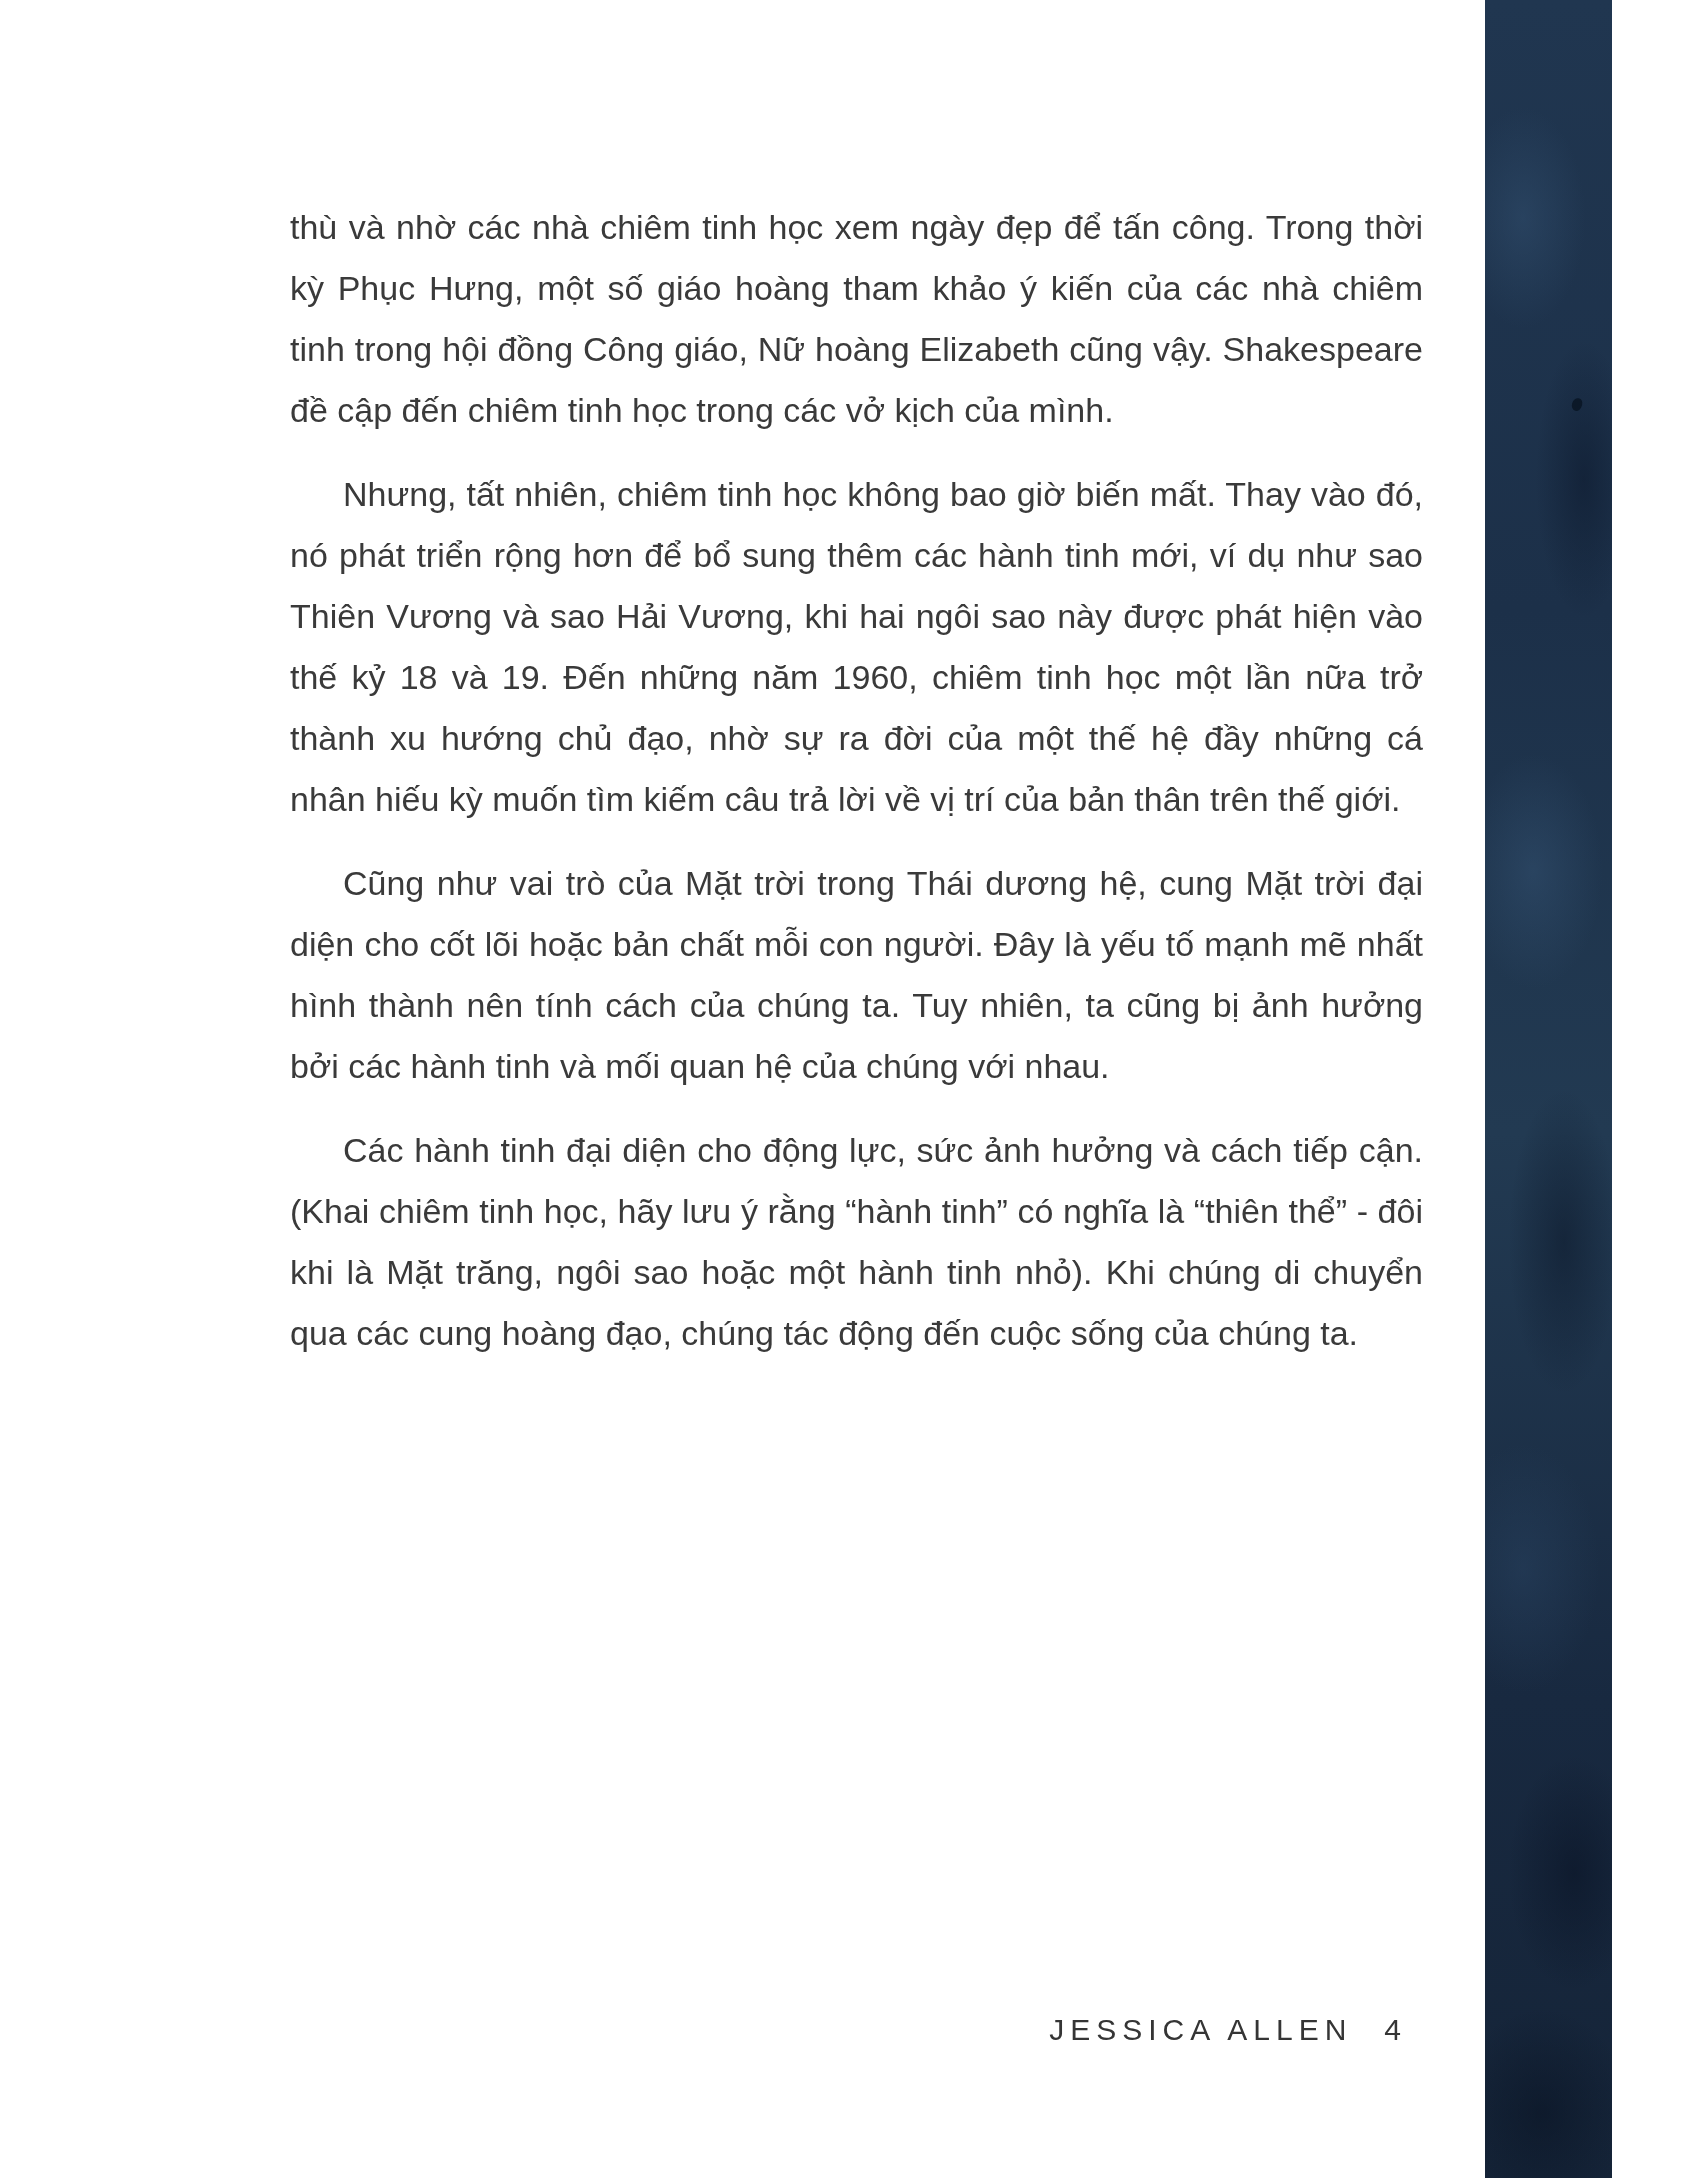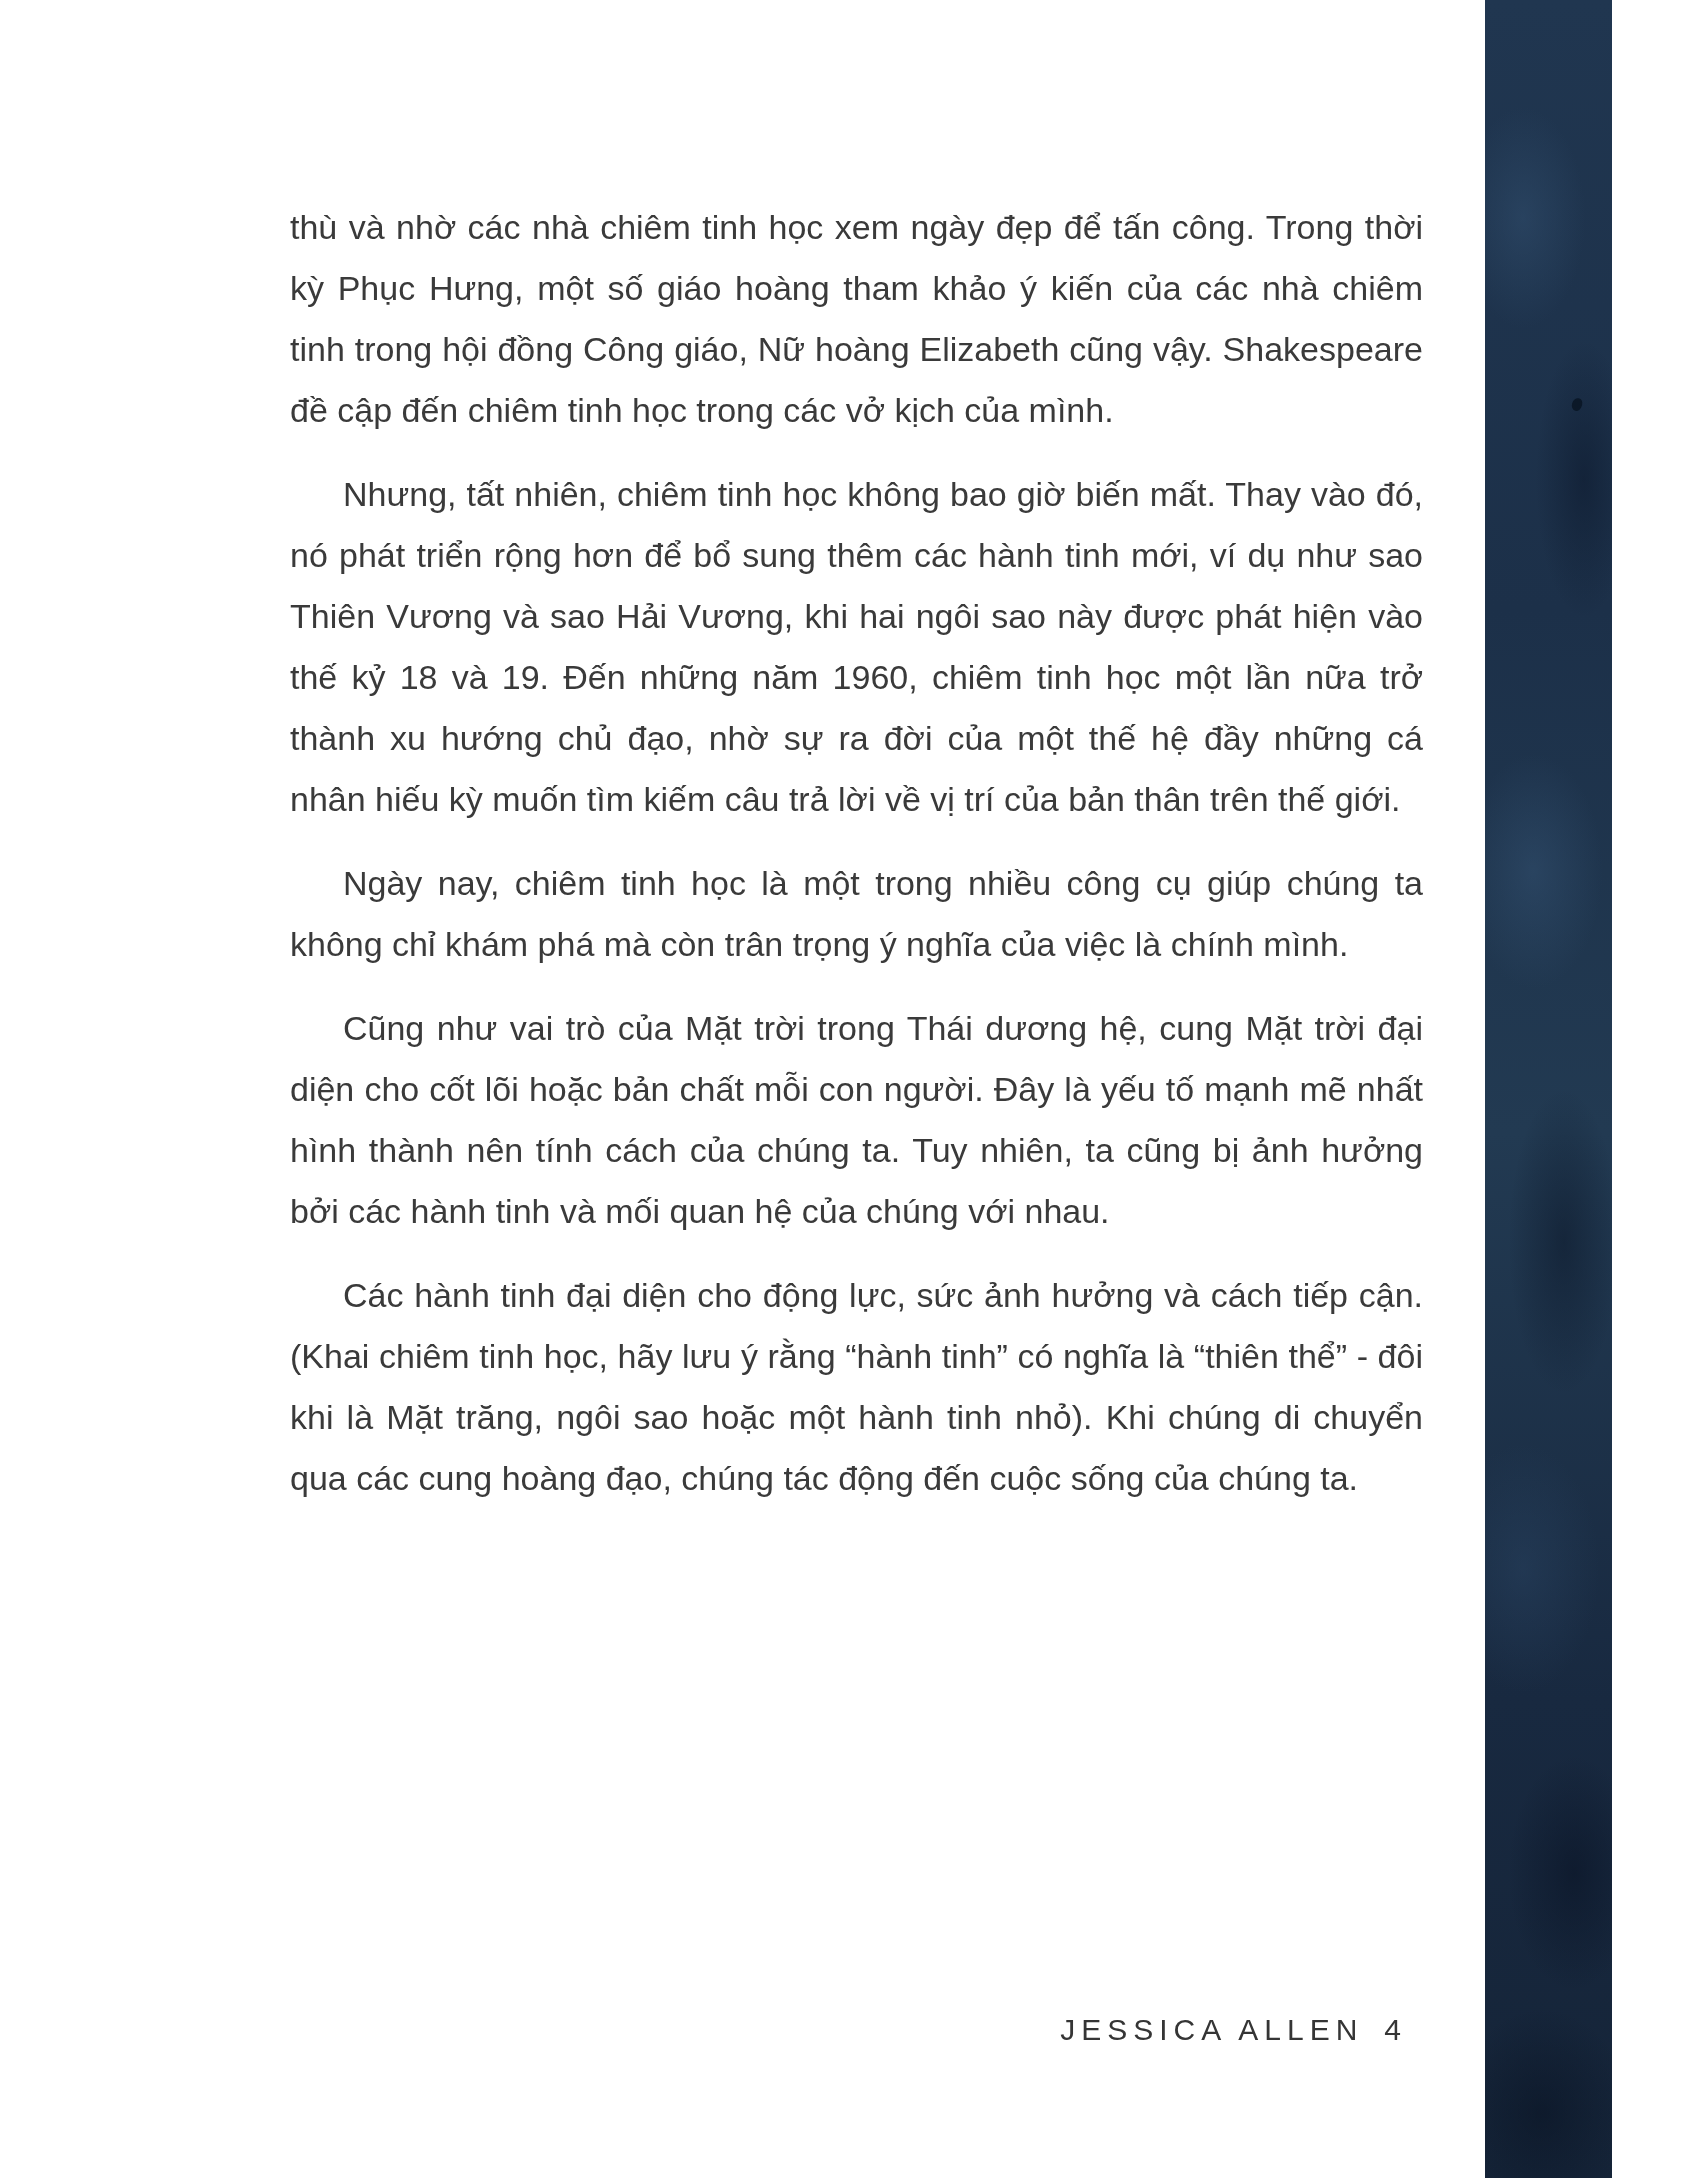--- a/index.html
+++ b/index.html
@@ -53,21 +53,21 @@
     font-size:46px;line-height:59px;
     letter-spacing:1.5px;
     text-align:left;text-indent:0;
     font-family:"DejaVu Sans", sans-serif;
     font-weight:400;
   }
 
   .footer{
     position:absolute;
     top:2012px;right:280px;
-    display:flex;align-items:baseline;gap:21px;
+    display:flex;align-items:baseline;gap:32px;
     color:#353535;
     font-size:30px;line-height:36px;
   }
   .footer .author{letter-spacing:6px;}
   .footer .pageno{letter-spacing:2px;}
 </style>
 </head>
 <body>
 
 <div class="page">
@@ -75,21 +75,20 @@
   <div class="edge-band"></div>
   <div class="ink-speck"></div>
 
   <div class="text-col">
 
     <p>thù và nhờ các nhà chiêm tinh học xem ngày đẹp để tấn công. Trong thời kỳ Phục Hưng, một số giáo hoàng tham khảo ý kiến của các nhà chiêm tinh trong hội đồng Công giáo, Nữ hoàng Elizabeth cũng vậy. Shakespeare đề cập đến chiêm tinh học trong các vở kịch của mình.</p>
 
 
     <p class="indent">Nhưng, tất nhiên, chiêm tinh học không bao giờ biến mất. Thay vào đó, nó phát triển rộng hơn để bổ sung thêm các hành tinh mới, ví dụ như sao Thiên Vương và sao Hải Vương, khi hai ngôi sao này được phát hiện vào thế kỷ 18 và 19. Đến những năm 1960, chiêm tinh học một lần nữa trở thành xu hướng chủ đạo, nhờ sự ra đời của một thế hệ đầy những cá nhân hiếu kỳ muốn tìm kiếm câu trả lời về vị trí của bản thân trên thế giới.</p>
 
-    <p class="indent">Ngày nay, chiêm tinh học là một trong nhiều công cụ giúp chúng ta không chỉ khám phá mà còn trân trọng ý nghĩa của việc là chính mình.</p>
 
 
     <p class="indent">Cũng như vai trò của Mặt trời trong Thái dương hệ, cung Mặt trời đại diện cho cốt lõi hoặc bản chất mỗi con người. Đây là yếu tố mạnh mẽ nhất hình thành nên tính cách của chúng ta. Tuy nhiên, ta cũng bị ảnh hưởng bởi các hành tinh và mối quan hệ của chúng với nhau.</p>
 
     <p class="indent">Các hành tinh đại diện cho động lực, sức ảnh hưởng và cách tiếp cận. (Khai chiêm tinh học, hãy lưu ý rằng “hành tinh” có nghĩa là “thiên thể” - đôi khi là Mặt trăng, ngôi sao hoặc một hành tinh nhỏ). Khi chúng di chuyển qua các cung hoàng đạo, chúng tác động đến cuộc sống của chúng ta.</p>
 
   </div>
 
   <div class="footer">
     <span class="author">JESSICA ALLEN</span>

